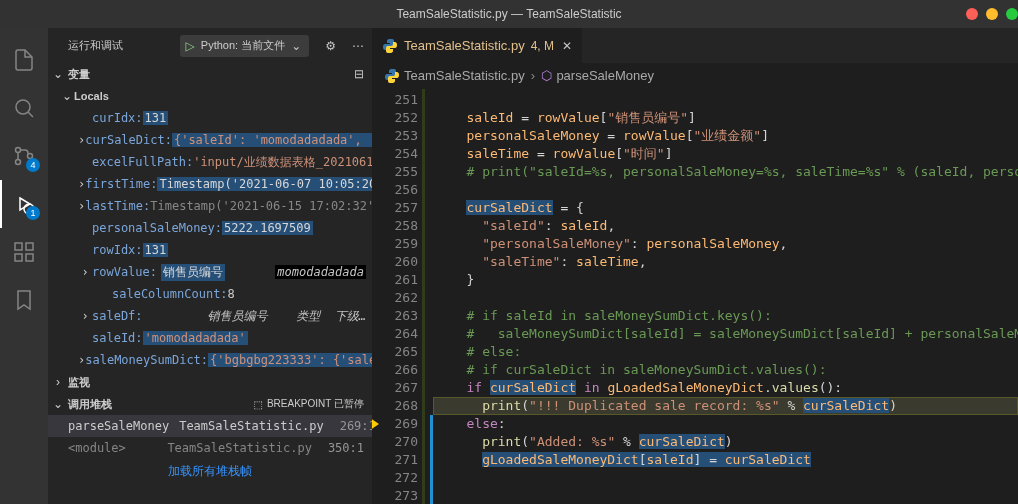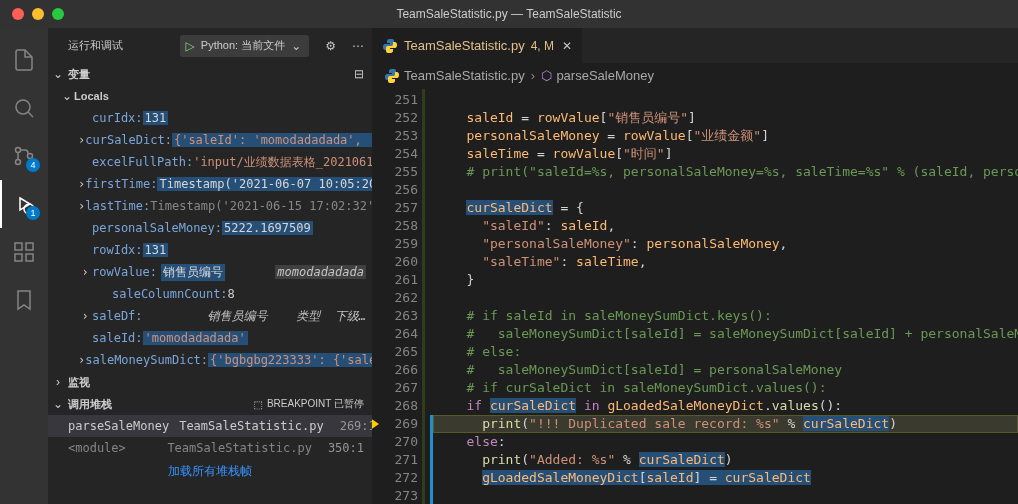--- a/index.html
+++ b/index.html
@@ -1,17 +1,17 @@
 <!DOCTYPE html>
 <html><head>
 <meta charset="utf-8">
 <style>
 * { margin: 0; padding: 0; box-sizing: border-box; }
 body { font-family: -apple-system, "SF Pro", "Segoe UI", sans-serif; background: #1e1e1e; color: #cccccc; font-size: 12px; overflow: hidden; width: 1018px; height: 504px; }
-.titlebar { height: 28px; background: #323233; display: flex; align-items: center; position: relative; }
+.titlebar { height: 28px; background: #323233; display: flex; align-items: center; position: relative; justify-content: flex-end; }
 .traffic-lights { display: flex; gap: 8px; padding-left: 12px; }
 .light { width: 12px; height: 12px; border-radius: 50%; }
 .light.red { background: #ff5f56; }
 .light.yellow { background: #ffbd2e; }
 .light.green { background: #27c93f; }
 .title { position: absolute; left: 50%; transform: translateX(-50%); color: #cccccc; font-size: 12px; }
 .main { display: flex; height: calc(100% - 28px); }
 .activity-bar { width: 48px; background: #333333; display: flex; flex-direction: column; align-items: center; padding-top: 8px; }
 .act-item { width: 48px; height: 48px; display: flex; align-items: center; justify-content: center; color: #858585; cursor: pointer; position: relative; }
 .act-item.active { color: #ffffff; }
@@ -32,21 +32,21 @@
 .section-header .right-icon { margin-left: auto; margin-right: 8px; color: #c5c5c5; }
 .scope-header { height: 22px; display: flex; align-items: center; padding-left: 14px; gap: 2px; cursor: pointer; }
 .scope-header .label { font-weight: 600; font-size: 11px; color: #cccccc; }
 .var-row { height: 22px; display: flex; align-items: center; padding-left: 16px; font-family: Menlo, Consolas, monospace; font-size: 12px; white-space: nowrap; overflow: hidden; position: relative; }
 .var-chev { width: 14px; text-align: center; color: #cccccc; font-size: 12px; }
 .var-name { color: #7aa6da; }
 .var-val { color: #cccccc; }
 .hl-num { background: #264f78; color: #d7d7d7; padding: 0 2px; }
 .hl-str { background: #264f78; color: #ce9178; padding: 0 2px; }
 .rv-right { position: absolute; right: 6px; font-style: italic; color: #c5c5c5; }
-.rv-hl { background: #404040; padding: 0 2px; font-style: italic; }
+.rv-hl { background: #000000; padding: 0 2px; font-style: italic; }
 .dim-val { color: #888888; }
 .callstack-hdr { height: 22px; display: flex; align-items: center; padding-left: 2px; gap: 2px; }
 .paused-label { margin-left: auto; margin-right: 8px; font-size: 10px; color: #cccccc; display: flex; align-items: center; gap: 4px; }
 .stack-row { height: 22px; display: flex; align-items: center; padding: 0 8px 0 20px; font-family: Menlo, Consolas, monospace; font-size: 12px; gap: 10px; }
 .stack-row.sel { background: #37373d; }
 .stack-fn { color: #cccccc; }
 .stack-file { color: #cccccc; margin-left: auto; }
 .stack-loc { color: #969696; margin-left: 6px; }
 .stack-row.dim .stack-fn, .stack-row.dim .stack-file { color: #858585; }
 .load-all { text-align: center; color: #3794ff; font-size: 12px; padding: 4px 8px; cursor: pointer; }
@@ -313,21 +313,20 @@
         <div class="line"></div>
         <div class="line">   <span class="tk-var sel-word">curSaleDict</span><span class="tk-op"> = {</span></div>
         <div class="line">     <span class="tk-str">"saleId"</span><span class="tk-pun">: </span><span class="tk-var">saleId</span><span class="tk-pun">,</span></div>
         <div class="line">     <span class="tk-str">"personalSaleMoney"</span><span class="tk-pun">: </span><span class="tk-var">personalSaleMoney</span><span class="tk-pun">,</span></div>
         <div class="line">     <span class="tk-str">"saleTime"</span><span class="tk-pun">: </span><span class="tk-var">saleTime</span><span class="tk-pun">,</span></div>
         <div class="line">   <span class="tk-pun">}</span></div>
         <div class="line"></div>
         <div class="line">   <span class="tk-cm"># if saleId in saleMoneySumDict.keys():</span></div>
         <div class="line">   <span class="tk-cm">#   saleMoneySumDict[saleId] = saleMoneySumDict[saleId] + personalSaleMoney</span></div>
         <div class="line">   <span class="tk-cm"># else:</span></div>
-        <div class="line">   <span class="tk-cm">#   saleMoneySumDict[saleId] = personalSaleMoney</span></div>
         <div class="line">   <span class="tk-cm"># if curSaleDict in saleMoneySumDict.values():</span></div>
         <div class="line">   <span class="tk-kw">if </span><span class="tk-var sel-word">curSaleDict</span><span class="tk-kw"> in </span><span class="tk-var">gLoadedSaleMoneyDict</span><span class="tk-pun">.</span><span class="tk-fn">values</span><span class="tk-pun">():</span></div>
         <div class="line curexec">     <span class="tk-fn">print</span><span class="tk-pun">(</span><span class="tk-str">"!!! Duplicated sale record: %s"</span><span class="tk-op"> % </span><span class="tk-var sel-word">curSaleDict</span><span class="tk-pun">)</span></div>
         <div class="line">   <span class="tk-kw">else</span><span class="tk-pun">:</span></div>
         <div class="line">     <span class="tk-fn">print</span><span class="tk-pun">(</span><span class="tk-str">"Added: %s"</span><span class="tk-op"> % </span><span class="tk-var sel-word">curSaleDict</span><span class="tk-pun">)</span></div>
         <div class="line">     <span class="sel"><span class="tk-var">gLoadedSaleMoneyDict</span><span class="tk-pun">[</span><span class="tk-var">saleId</span><span class="tk-op">] = </span><span class="tk-var">curSaleDict</span></span></div>
       </div>
     </div>
   </div>
 </div>

